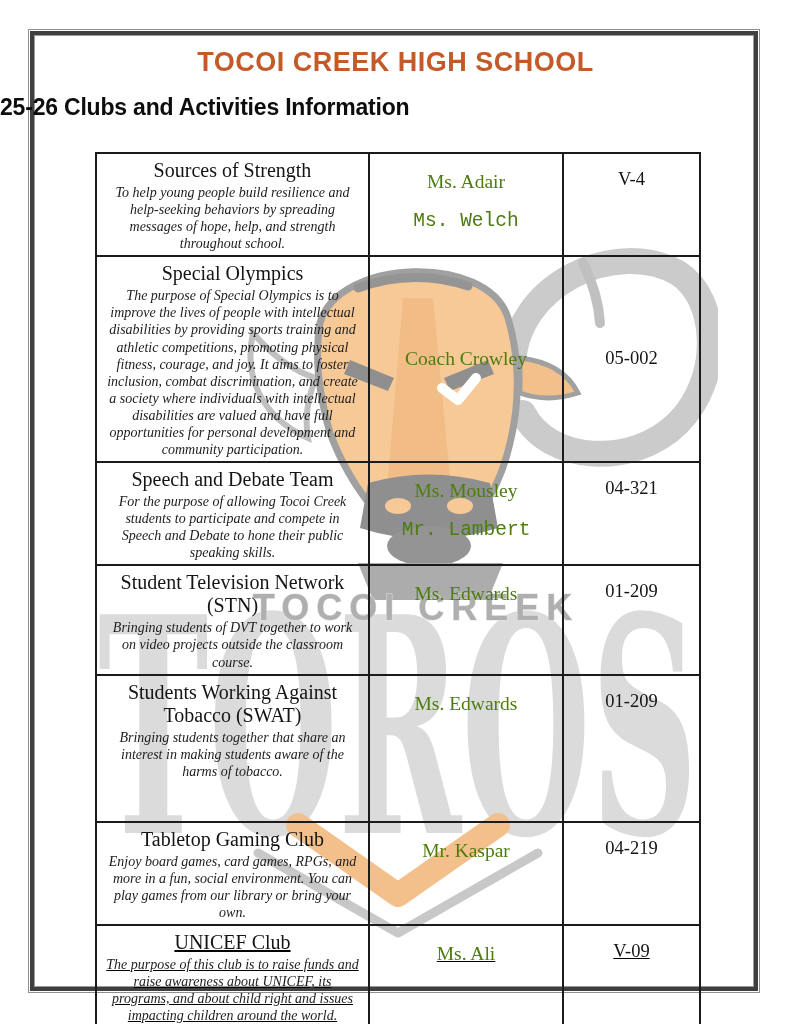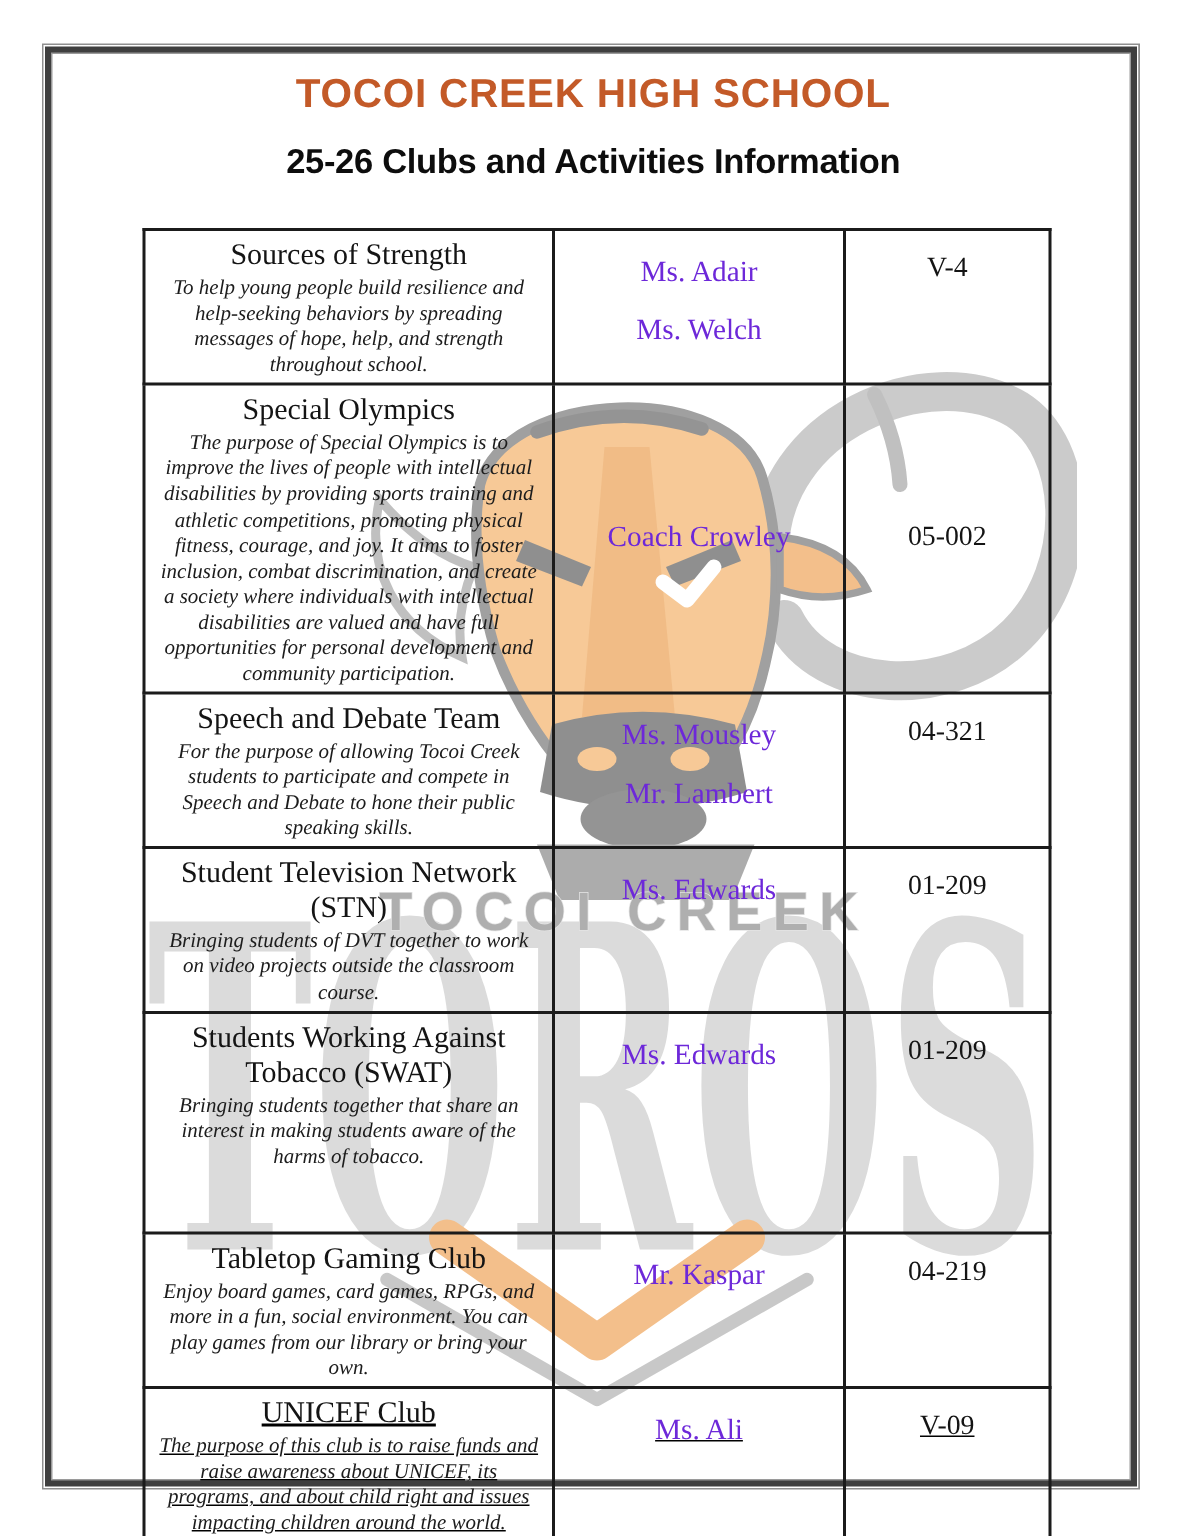--- a/index.html
+++ b/index.html
@@ -13,42 +13,42 @@
     border:1px solid #8f8f8f;
     box-shadow: inset 0 0 0 1px #ffffff, inset 0 0 0 5px #3f3f3f, inset 0 0 0 6px #9a9a9a;
     pointer-events:none;
   }
   .page-title {
     position:absolute; top:47px; left:0; width:100%; text-align:center;
     font-family:"Liberation Sans", sans-serif; font-weight:bold;
     font-size:27px; letter-spacing:0.5px; color:#C35A28;
   }
   .page-subtitle {
-    position:absolute; top:94px; left:0; width:100%; text-align:center;
+    position:absolute; top:94px; left:0; width:100%; text-align:left;
     font-family:"Liberation Sans", sans-serif; font-weight:bold;
     font-size:23px; letter-spacing:-0.2px; color:#0d0d0d;
   }
   .watermark {
     position:absolute; left:58px; top:228px; width:660px; height:715px;
     z-index:0; opacity:0.95; pointer-events:none;
   }
   .clubs-table {
     position:absolute; left:95px; top:152px; width:604px;
     border-collapse:collapse; table-layout:fixed; z-index:1;
     background:transparent;
   }
   .clubs-table td { border:2px solid #1b1b1b; overflow:hidden; }
   .club-cell { text-align:center; vertical-align:top; padding:5px 9px 3px; }
   .club-title { font-size:20px; line-height:1.15; color:#141414; }
   .club-desc  { font-style:italic; font-size:14px; line-height:1.22; color:#1c1c1c; margin-top:2px; }
   .sponsor-cell {
     text-align:center; vertical-align:top; padding-top:17px;
-    font-size:19.5px; color:#6d28d9;margin-top:28px;
-  }
-  .sponsor-name + .sponsor-name { margin-top:17px; }
+    font-size:19.5px; color:#4d7c0f;margin-top:28px;
+  }
+  .sponsor-name + .sponsor-name { margin-top:17px;font-family:Liberation Mono, monospace; }
   .room-cell {
     text-align:center; vertical-align:top; padding-top:15px;
     font-size:18.5px; color:#141414;margin-top:48px;
   }
   
   .clubs-table tr:nth-child(1) { height:78px; }
   .clubs-table tr:nth-child(2) { height:199px; }
   .clubs-table tr:nth-child(3) { height:92px;padding-left:47px; }
   .clubs-table tr:nth-child(4) { height:88px;border-radius:22px; }
   .clubs-table tr:nth-child(5) { height:147px; }

